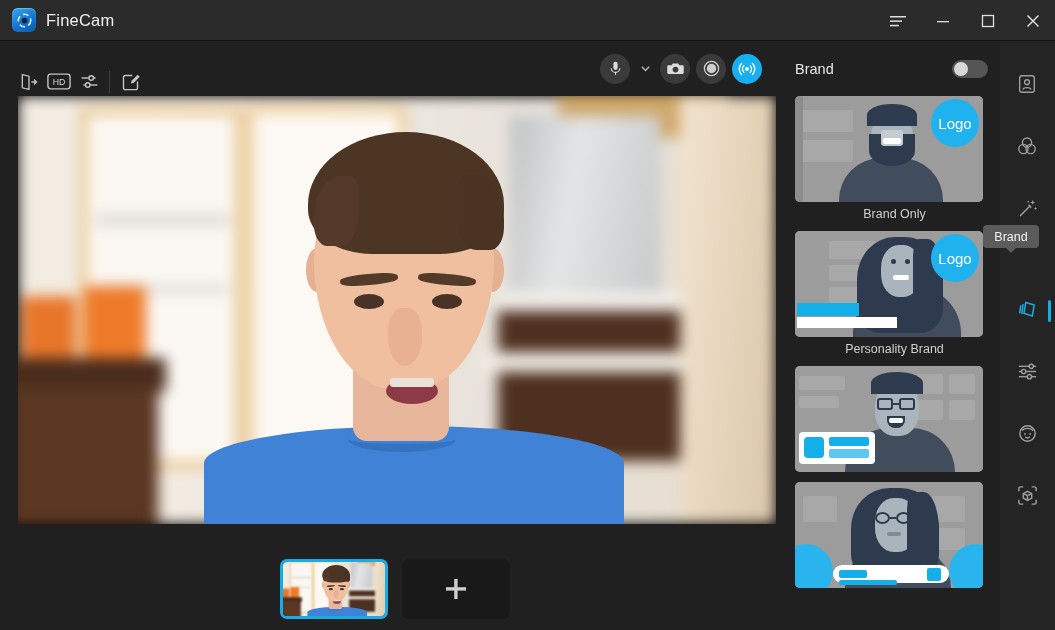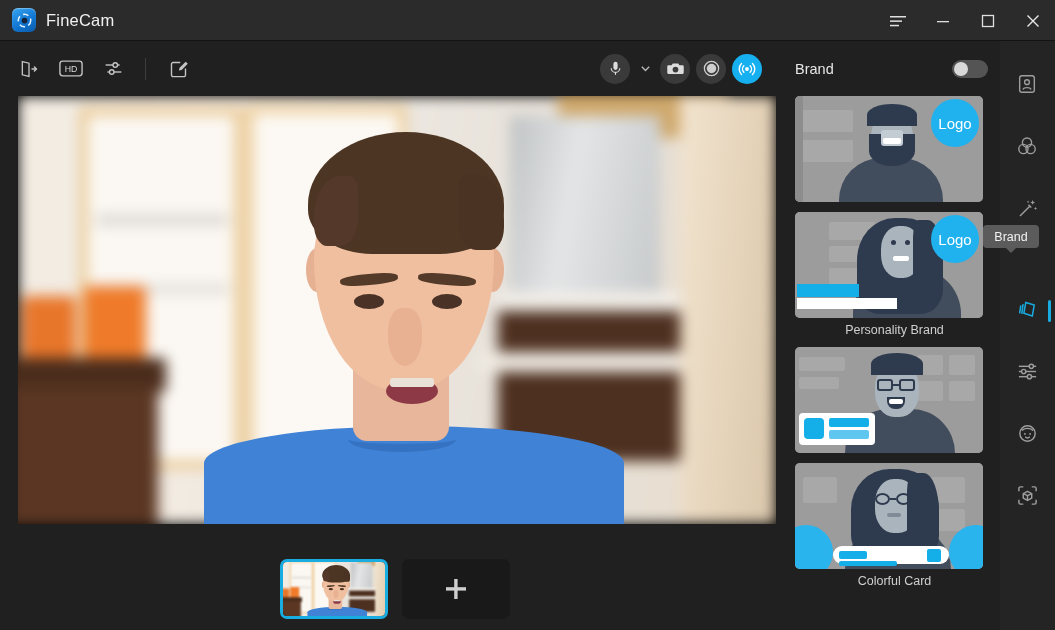--- a/index.html
+++ b/index.html
@@ -26,21 +26,21 @@
   }
   #app-title { margin-left: 10px; color: #f0f0f0; font-size: 16.5px; letter-spacing: .2px; }
   #win-controls { position: absolute; right: 0; top: 0; height: 41px; display: flex; }
   .win-btn {
     width: 45px; height: 41px; display: flex; align-items: center; justify-content: center;
     cursor: default;
   }
 
   
   #toolbar { position: absolute; left: 0; top: 41px; width: 1055px; height: 55px; background: #202020; }
-  #toolbar-left { position: absolute; left: 14px; top: 0; height: 55px; display: flex; align-items: center; gap: 12px; }
+  #toolbar-left { position: absolute; left: 14px; top: 13px; height: 55px; display: flex; align-items: center; }
   .tb-btn {
     width: 30px; height: 30px; display: flex; align-items: center; justify-content: center;
     border-radius: 5px; cursor: default;
   }
   .tb-divider { width: 1px; height: 22px; background: #3d3d3d; margin: 0 5px; }
 
   #toolbar-center { position: absolute; left: 600px; top: 0; height: 55px; display: flex; align-items: center; gap: 6px; }
   .round-btn {
     width: 30px; height: 30px; border-radius: 50%; background: #3a3a3a;
     display: flex; align-items: center; justify-content: center; cursor: default;
@@ -379,20 +379,21 @@
           <div class="ct-panel" style="left:6px;  top:44px; width:52px; height:22px;"></div>
           <div class="ct-panel" style="left:0px;  top:0px;  width:8px;  height:106px; background:#8d8d8d;"></div>
           <div class="av-body" style="left:44px; top:62px; width:104px; height:44px; border-radius:42px 42px 0 0;"></div>
           <div class="av-face" style="left:76px; top:16px; width:42px; height:52px; border-radius:46%;"></div>
           <div class="av-hair" style="left:72px; top:8px;  width:50px; height:22px; border-radius:50% 50% 0 0;"></div>
           <div class="av-hair" style="left:74px; top:38px; width:46px; height:32px; border-radius:0 0 48% 48%;"></div>
           <div class="av-face" style="left:86px; top:34px; width:22px; height:16px; border-radius:3px; background:#c3ccd2;"></div>
           <div style="position:absolute;left:88px;top:42px;width:18px;height:6px;background:#fff;border-radius:2px;"></div>
           <div class="logo-badge">Logo</div>
         </div>
+        <div class="card-label">Brand Only</div>
       </div>
 
       <div class="card-item">
         <div class="card-thumb">
           <div class="ct-bg"></div>
           <div class="ct-panel" style="left:34px; top:10px; width:46px; height:18px;"></div>
           <div class="ct-panel" style="left:34px; top:34px; width:46px; height:16px;"></div>
           <div class="ct-panel" style="left:34px; top:56px; width:38px; height:16px;"></div>
           <div class="av-body" style="left:58px; top:56px; width:108px; height:50px; border-radius:46px 46px 0 0;"></div>
           <div class="av-hair" style="left:62px; top:6px;  width:86px; height:96px; border-radius:44% 44% 26% 26%;"></div>
@@ -446,21 +447,20 @@
           <div class="av-hair" style="left:112px;top:10px; width:32px; height:82px; border-radius:22% 48% 34% 20%;"></div>
           <div style="position:absolute;left:80px;top:30px;width:15px;height:12px;border:2px solid #2e3a4e;border-radius:50%;"></div>
           <div style="position:absolute;left:101px;top:30px;width:15px;height:12px;border:2px solid #2e3a4e;border-radius:50%;"></div>
           <div style="position:absolute;left:95px;top:35px;width:6px;height:2px;background:#2e3a4e;"></div>
           <div style="position:absolute;left:92px;top:50px;width:14px;height:4px;background:#7f8b96;border-radius:2px;"></div>
           <div style="position:absolute;left:38px;top:83px;width:116px;height:18px;background:#fff;border-radius:9px;"></div>
           <div style="position:absolute;left:44px;top:88px;width:28px;height:8px;background:#14aee8;border-radius:2px;"></div>
           <div style="position:absolute;left:44px;top:98px;width:58px;height:5px;background:#14aee8;border-radius:2px;"></div>
           <div style="position:absolute;left:132px;top:86px;width:14px;height:13px;background:#14aee8;border-radius:2px;"></div>
         </div>
-        <div class="card-label">Colorful Card</div>
       </div>
 
     </div>
   </div>
 
   <div id="right-rail">
 
     <div class="rail-btn" style="top:23px;">
       <svg width="22" height="22" viewBox="0 0 24 24" fill="none" stroke="#9e9e9e" stroke-width="1.5">
         <rect x="4" y="3" width="16" height="18" rx="2.5"></rect>

